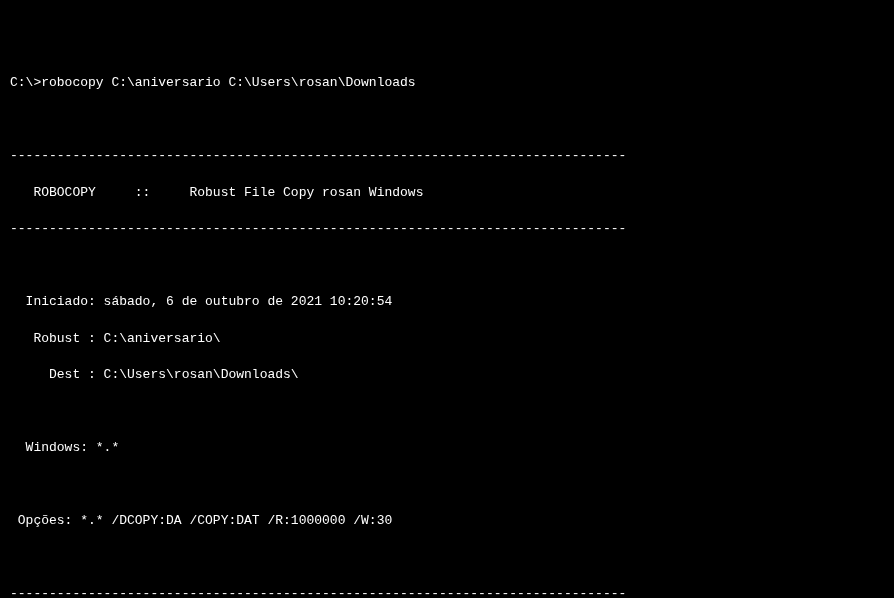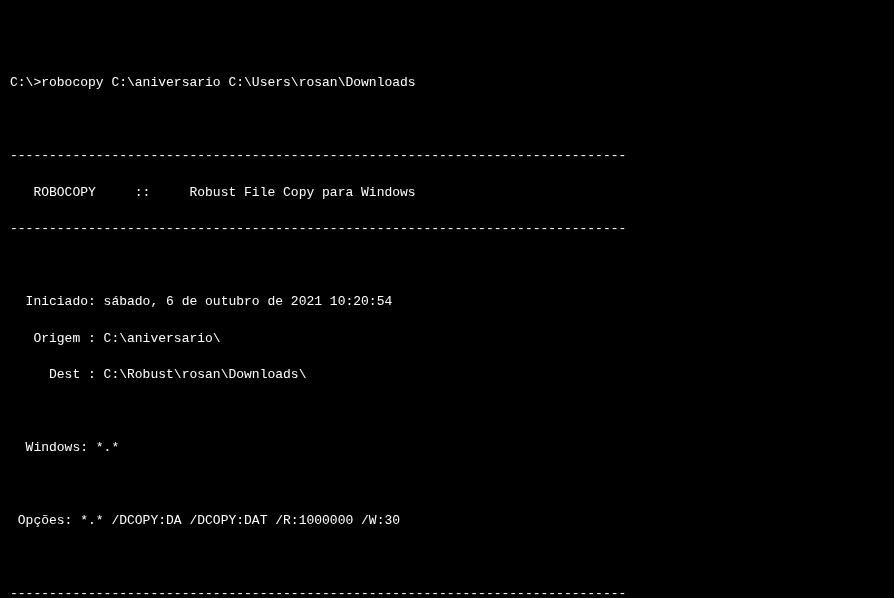--- a/index.html
+++ b/index.html
@@ -18,29 +18,29 @@
   .line { white-space: pre; }
 </style>
 </head>
 <body>
 
 
 
 <div class="line">C:\&gt;robocopy C:\aniversario C:\Users\rosan\Downloads</div>
 <div class="line"> </div>
 <div class="line">-------------------------------------------------------------------------------</div>
-<div class="line">   ROBOCOPY     ::     Robust File Copy para Windows</div>
+<div class="line">   ROBOCOPY     ::     Robust File Copy rosan Windows</div>
 <div class="line">-------------------------------------------------------------------------------</div>
 <div class="line"> </div>
 <div class="line">  Iniciado: sábado, 6 de outubro de 2021 10:20:54</div>
-<div class="line">   Origem : C:\aniversario\</div>
-<div class="line">     Dest : C:\Robust\rosan\Downloads\</div>
+<div class="line">   Robust : C:\aniversario\</div>
+<div class="line">     Dest : C:\Users\rosan\Downloads\</div>
 <div class="line"> </div>
 <div class="line">  Windows: *.*</div>
 <div class="line"> </div>
-<div class="line"> Opções: *.* /DCOPY:DA /DCOPY:DAT /R:1000000 /W:30</div>
+<div class="line"> Opções: *.* /DCOPY:DA /COPY:DAT /R:1000000 /W:30</div>
 <div class="line"> </div>
 <div class="line">-------------------------------------------------------------------------------</div>
 <div class="line"> </div>
 <div id="rows-container"><div class="line">                         0    C:\aniversario\</div></div>
 
 
 
 
 </body></html>

